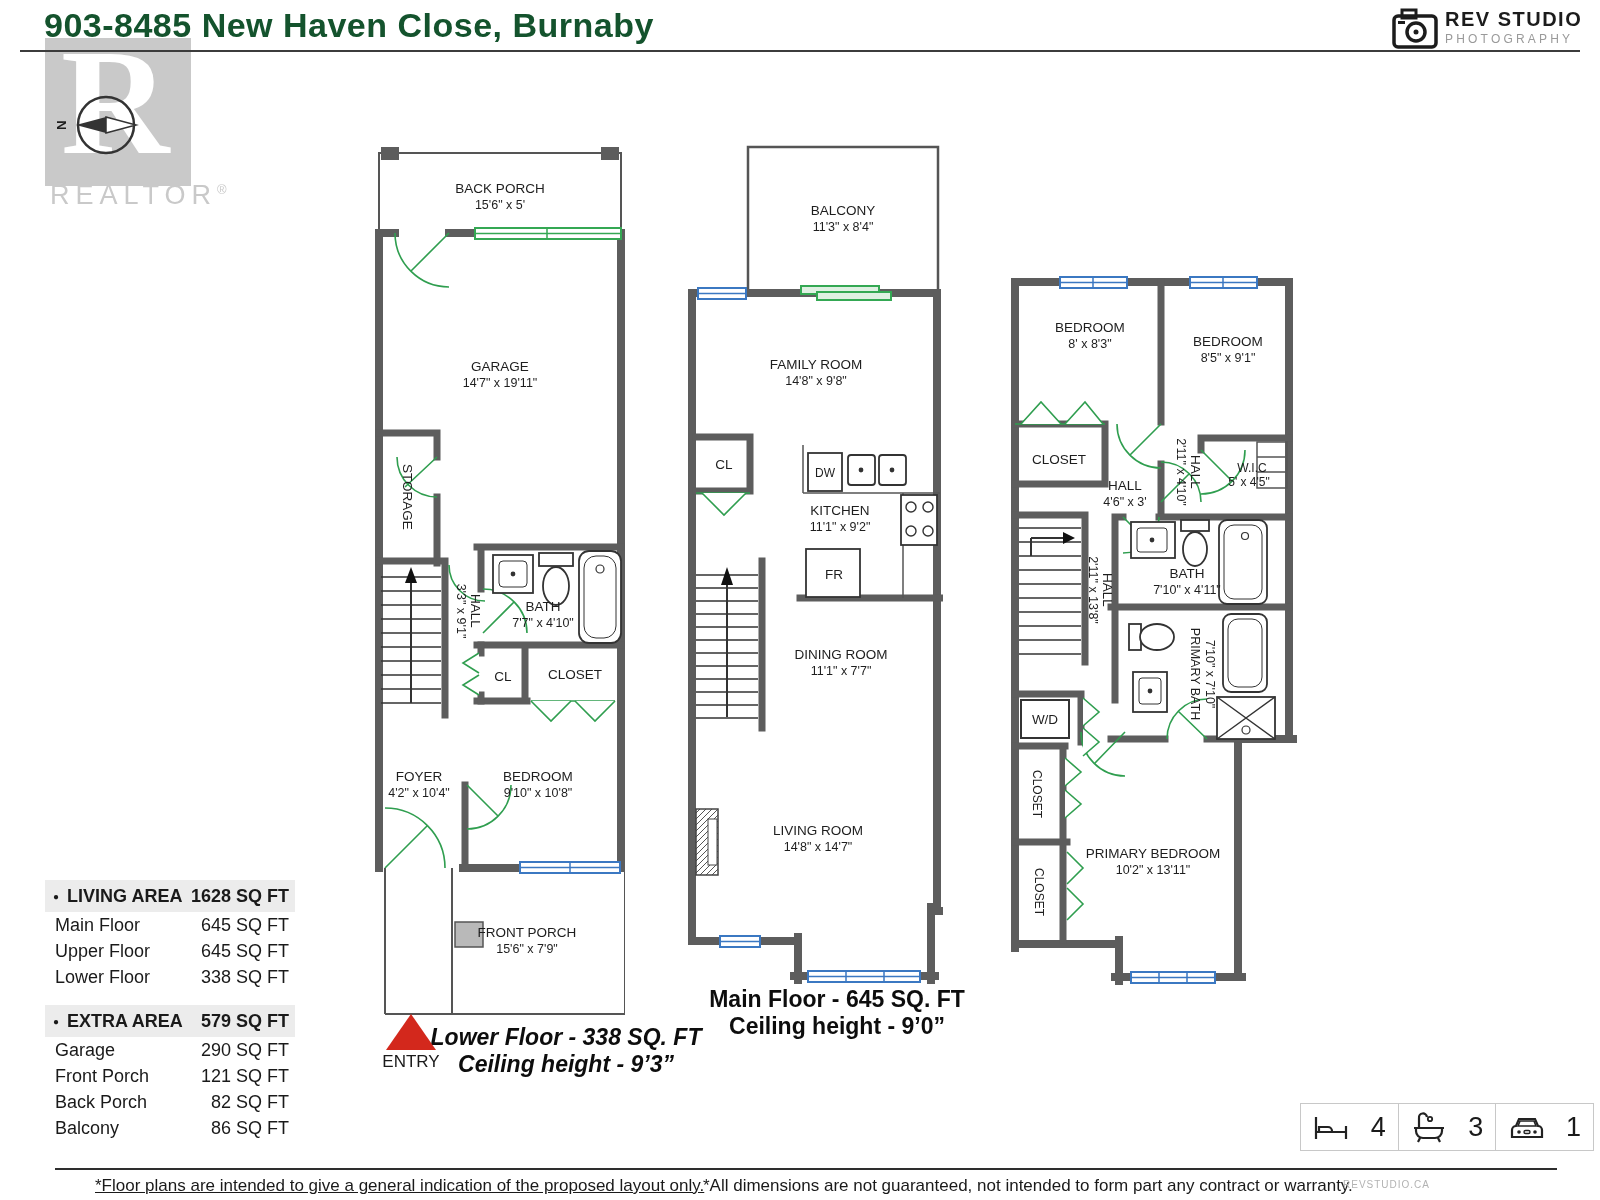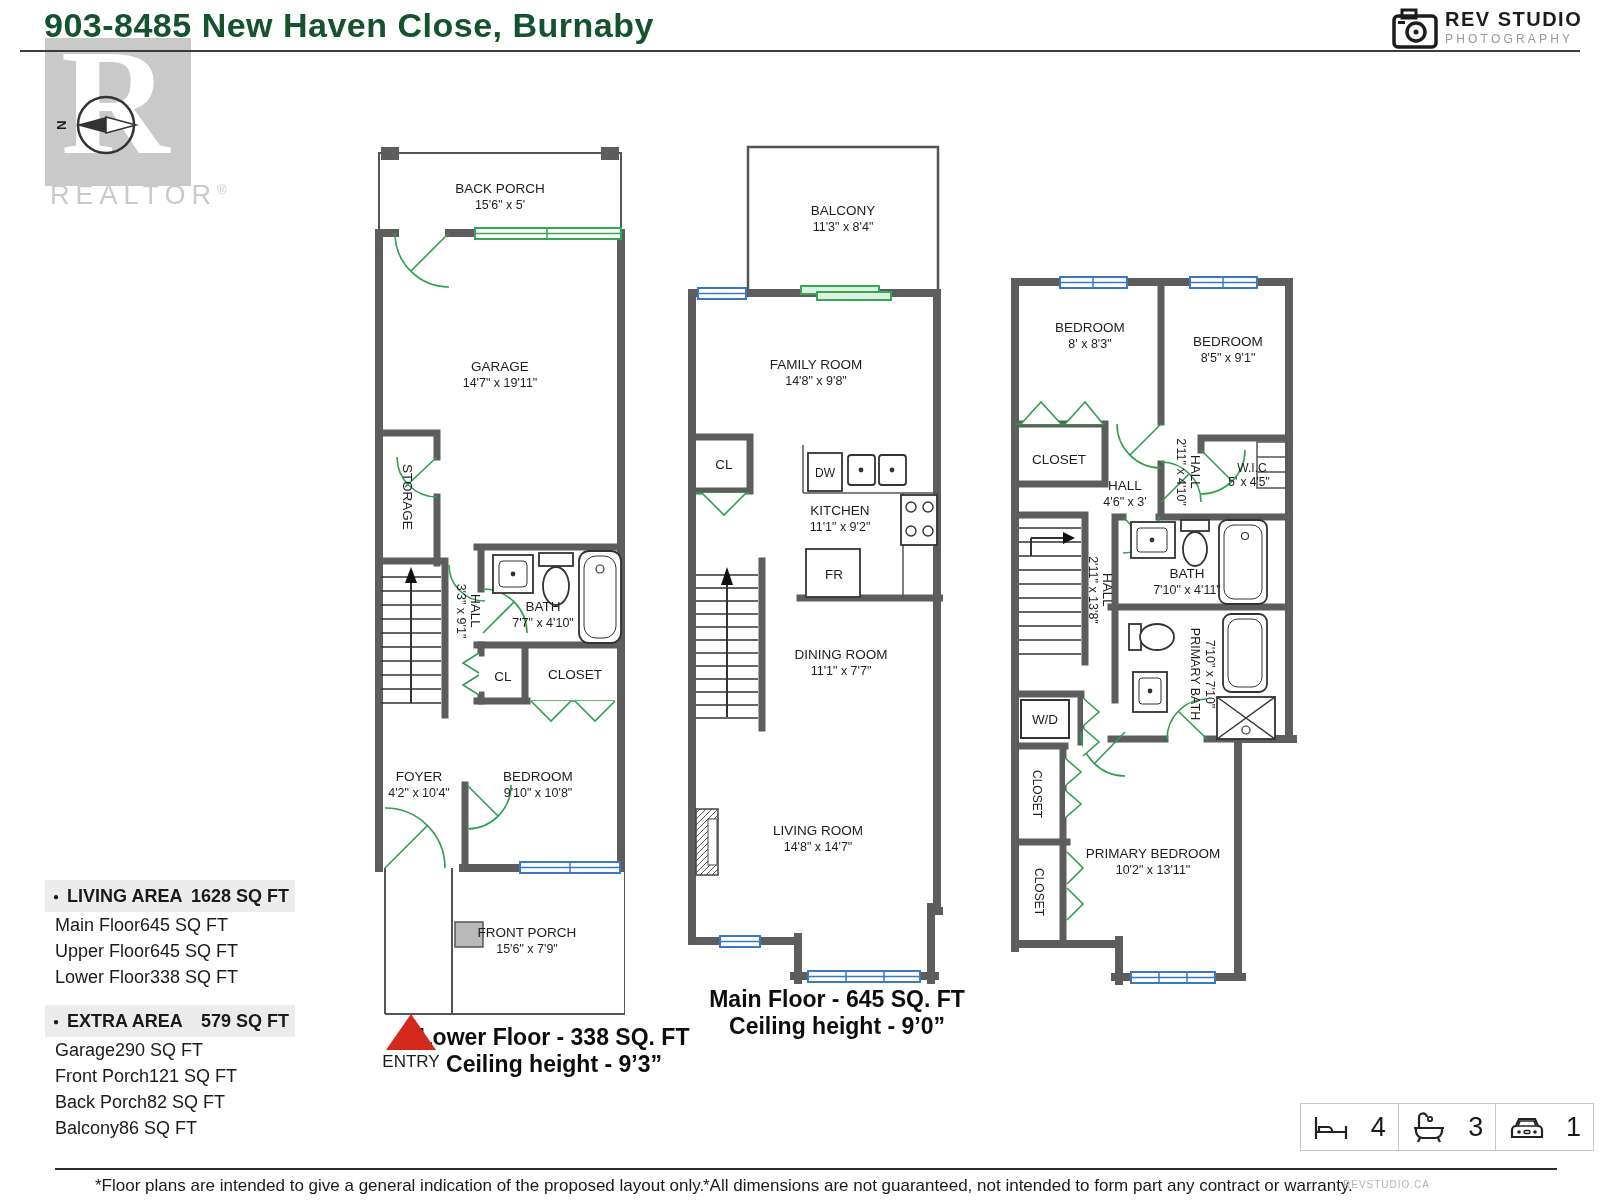--- a/index.html
+++ b/index.html
@@ -22,32 +22,32 @@
   
   .caption{text-align:center;font-weight:bold;color:#0d0d0d;font-size:23px;line-height:27px;z-index:4;}
   .entry-tri{left:386px;top:1014px;width:0;height:0;border-left:25px solid transparent;
              border-right:25px solid transparent;border-bottom:36px solid #d3281c;z-index:4;}
   .entry-lbl{left:376px;top:1052px;width:70px;text-align:center;font-size:17px;color:#1a1a1a;z-index:4;}
   
   .tbl{left:45px;top:880px;width:250px;z-index:4;font-size:18px;color:#1a1a1a;}
   .tbl-h{display:flex;justify-content:space-between;align-items:center;background:#ececec;
          font-weight:bold;padding:5px 6px 5px 8px;height:22px;}
   .tbl-h .bl{font-size:10px;margin-right:8px;}
-  .tbl-r{display:flex;padding:3px 6px 3px 10px;height:20px;}
+  .tbl-r{display:flex;justify-content:space-between;padding:3px 6px 3px 10px;height:20px;gap:33px;}
   .tbl-gap{height:15px;}
   .lbl-left{display:flex;align-items:center;}
   
   .sumbox{left:1300px;top:1103px;width:292px;height:46px;border:1px solid #c8c8c8;display:flex;z-index:4;}
   .sumcell{flex:1;display:flex;align-items:center;justify-content:space-between;
            padding:0 12px 0 10px;border-right:1px solid #c8c8c8;}
   .sumcell:last-child{border-right:none;}
   .sumnum{font-size:27px;color:#1a1a1a;}
   
   .f-line{left:55px;top:1168px;width:1502px;height:1.5px;background:#2e2e2e;z-index:4;}
-  .f-left{left:95px;top:1176px;font-size:17px;color:#1a1a1a;z-index:4;}
+  .f-left{left:95px;top:1176px;font-size:17px;color:#1a1a1a;z-index:4;text-decoration:underline;}
   .f-right{left:703px;top:1176px;font-size:17px;color:#1a1a1a;z-index:4;}
   .f-brand{left:1343px;top:1179px;font-size:10px;color:#b3b3b3;letter-spacing:1px;z-index:4;}
   
   svg text{font-family:"Liberation Sans",sans-serif;fill:#1e1e1e;text-anchor:middle;}
   text.n{font-size:13.5px;}
   text.d{font-size:12.5px;}
   text.s{font-size:12px;}
   .plan{z-index:3;}
 </style>
 </head>
@@ -331,21 +331,21 @@
       <text class="d" transform="rotate(90 190 402)" x="190" y="406">PRIMARY BATH</text>
       <text class="d" transform="rotate(90 205 402)" x="205" y="406">7'10" x 7'10"</text>
       <text class="n" x="40" y="452">W/D</text>
       <text class="s" transform="rotate(90 32 522)" x="32" y="526">CLOSET</text>
       <text class="s" transform="rotate(90 34 620)" x="34" y="624">CLOSET</text>
       <text class="n" x="148" y="586">PRIMARY BEDROOM</text>
       <text class="d" x="148" y="602">10'2" x 13'11"</text>
     </g>
   </svg>
 
-  <div class="abs caption" style="left:404px;top:1024px;width:300px;">
+  <div class="abs caption" style="left:416px;top:1024px;width:300px;font-style:italic;">
     <div>Lower Floor - 338 SQ. FT</div>
     <div>Ceiling height - 9’3”</div>
   </div>
   <div class="abs caption" style="left:692px;top:986px;width:290px;text-align:center;">
     <div>Main Floor - 645 SQ. FT</div>
     <div>Ceiling height - 9’0”</div>
   </div>
 
   <div class="abs entry-tri"></div>
   <div class="abs entry-lbl">ENTRY</div>

